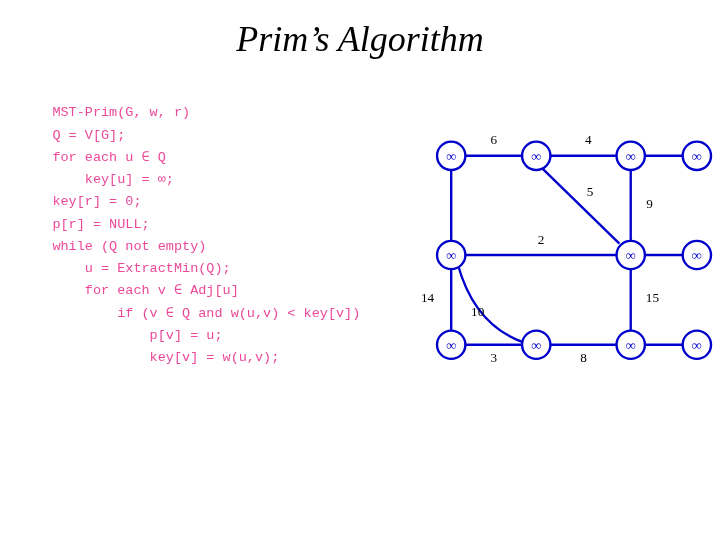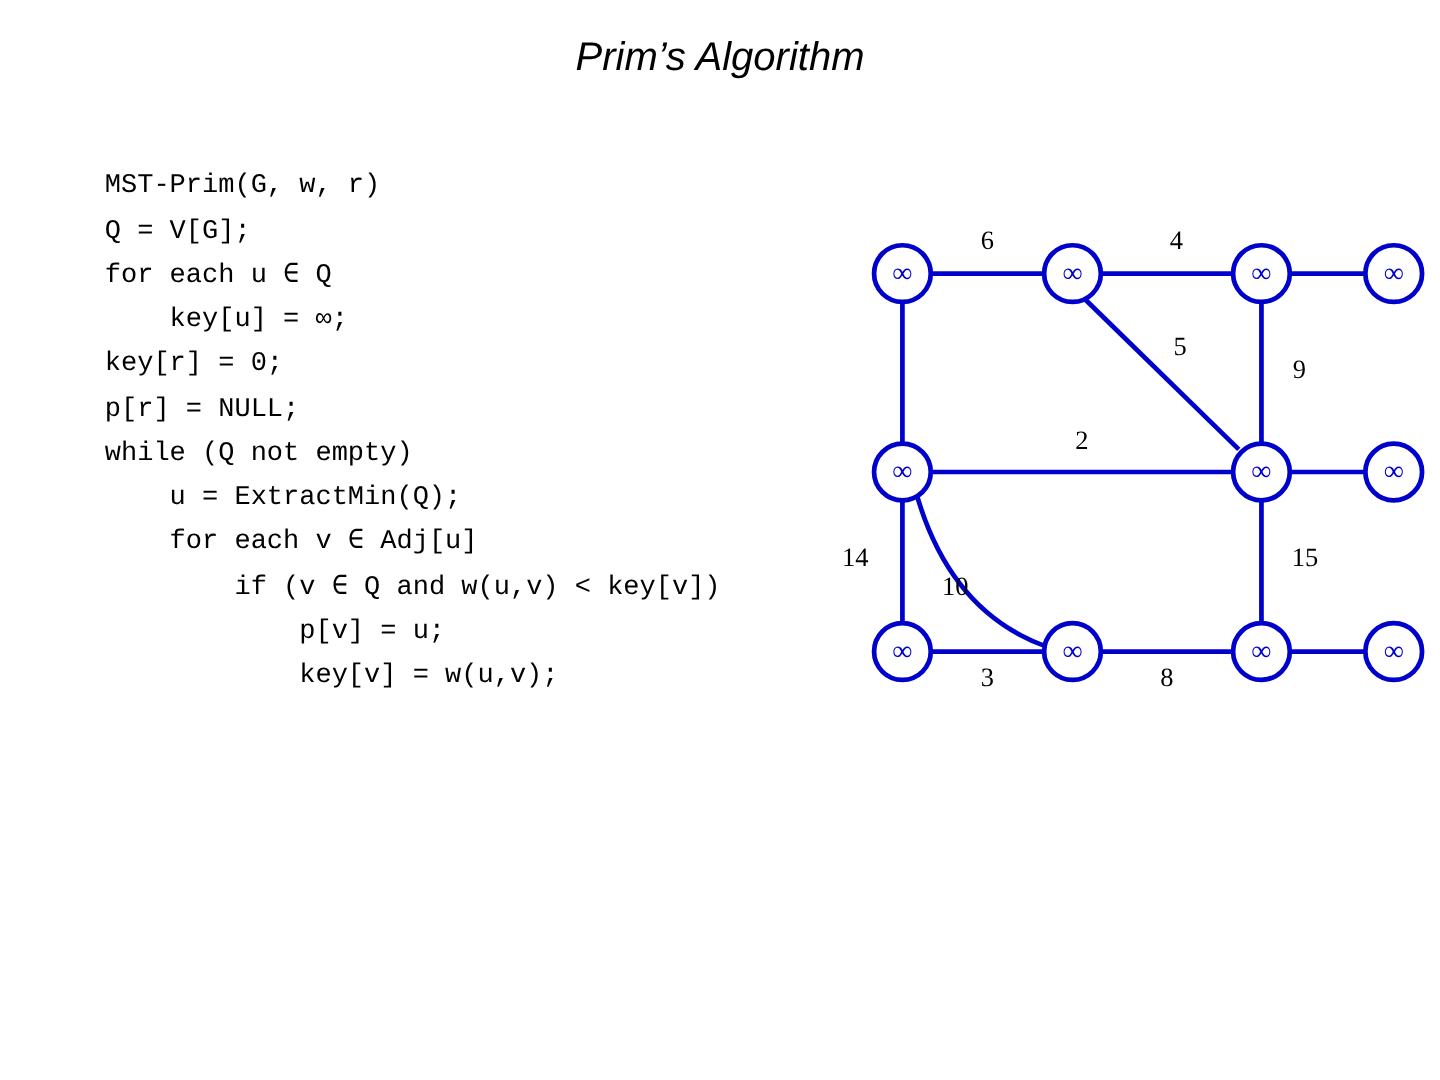--- a/index.html
+++ b/index.html
@@ -5,37 +5,37 @@
     * { margin: 0; padding: 0; box-sizing: border-box; }
     body {
       width: 720px;
       height: 540px;
       background: white;
       font-family: 'Courier New', monospace;
       overflow: hidden;
     }
     .title {
       text-align: center;
-      font-family: Liberation Sans, sans-serif;
-      font-size: 20px;
+      font-family: Liberation Serif, serif;
+      font-size: 36px;
       font-style: italic;
       font-weight: normal;
       padding-top: 18px;
       padding-bottom: 10px;
       color: black;
     }
     .main-content {
       display: flex;
       flex-direction: row;
       padding-left: 20px;
       padding-top: 5px;
     }
     .code-block {
       font-size: 13.5px;
-      color: #000000;
+      color: #ec4899;
       line-height: 1.65;
       white-space: pre;
       padding-top: 5px;
       min-width: 310px;
     }
     .graph-area {
       position: relative;
       width: 390px;
       height: 370px;
       margin-left: 10px;

